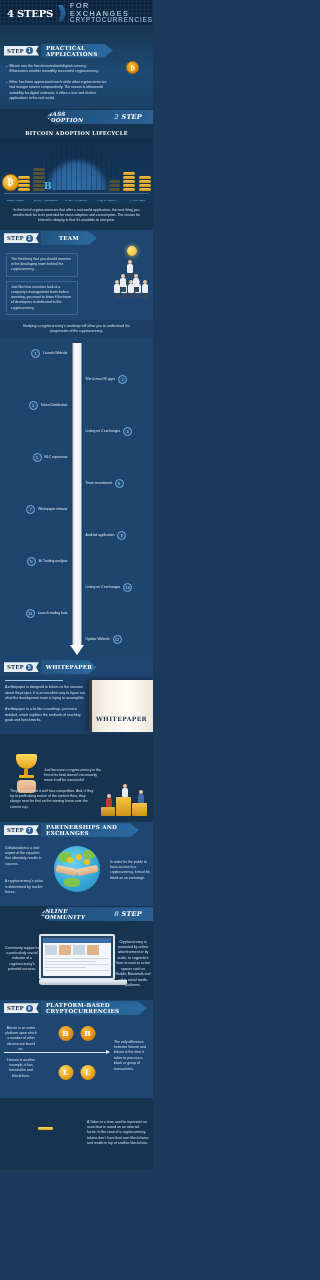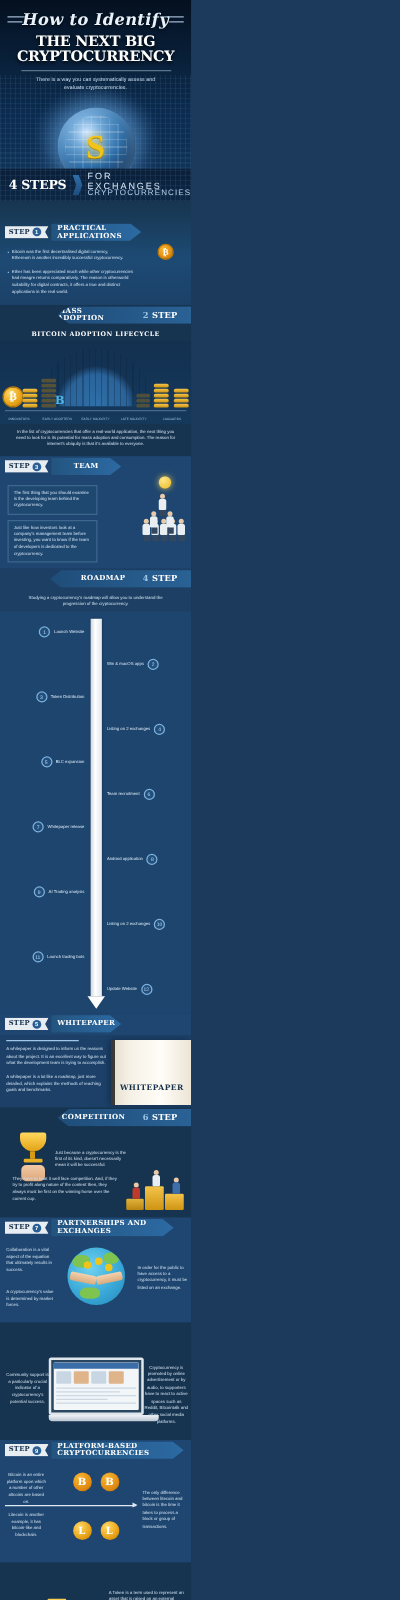--- a/index.html
+++ b/index.html
@@ -131,21 +131,21 @@
   }
   .bar span {
     font-family:"DejaVu Serif",serif; font-weight:700; font-size:5.6px;
     color:#ffffff; letter-spacing:.25px;
   }
   
   .bar-r {
     position:relative; height:14px; flex:1; margin-right:0;
     background:linear-gradient(90deg,#1f4d79,#2a6296);
     clip-path:polygon(9px 0, 100% 0, 100% 100%, 9px 100%, 0 50%);
-    display:flex; align-items:center; justify-content:flex-end; padding-right:6px; gap:14px;
+    display:flex; align-items:center; padding-right:6px; gap:14px;font-style:italic;
   }
   .bar-r .t { font-family:"DejaVu Serif",serif; font-weight:700; font-size:5.6px; color:#fff; letter-spacing:.3px;}
   .stepnum-r {
     font-family:"DejaVu Serif",serif; font-weight:700; font-size:6.6px; color:#ffffff;
     padding-right:5px; letter-spacing:.2px; white-space:nowrap;
   }
   .stepnum-r b { color:#9ec6e8; font-weight:700; }
 
   .card {
     background:#1f4871; border:.5px solid rgba(150,195,235,.25);
@@ -262,35 +262,20 @@
   .person { width:6px; }
   .p-head{ width:4px;height:4px;border-radius:50%;background:#e8c9a8;margin:0 auto;}
   .p-body{ width:6px;height:9px;background:#e9eef3;border-radius:2px 2px 1px 1px;}
   .p-legs{ width:5px;height:5px;background:#33485f;margin:0 auto;}
 </style>
 </head>
 <body>
 
 <div class="page">
 
-  <div class="hero">
-    <div class="hero-grid"></div>
-    <div class="script-rules">
-        <i></i>
-        <i></i>
-        <i></i>
-        <i></i>
-      </div>
-    <div class="script-title">How to Identify</div>
-    <div class="main-title">THE NEXT BIG CRYPTOCURRENCY</div>
-    <div class="title-divider"></div>
-    <div class="hero-sub">There is a way you can systematically assess and evaluate cryptocurrencies.</div>
-    <div class="globe"></div>
-    <div class="dollar">S</div>
-  </div>
 
   <div class="steps-banner">
     <div class="bgrid"></div>
     <div class="steps-num">4 STEPS</div>
     <div class="steps-arrow"></div>
     <div class="steps-right">
       <div class="l1">FOR EXCHANGES</div>
       <div class="l2">CRYPTOCURRENCIES</div>
     </div>
   </div>
@@ -457,30 +442,20 @@
         <span>The first thing that you should examine is the developing team behind the cryptocurrency.</span>
       </div>
       <div style="height:4px;"></div>
       <div class="card">
         <span>Just like how investors look at a company's management team before investing, you want to know if the team of developers is dedicated to the cryptocurrency.</span>
       </div>
     </div>
   </div>
 
   <div class="sec bg-dark">
-    <div class="step-head right">
-      <div style="width:40px;"></div>
-      <div class="bar-r">
-        <span class="t">ROADMAP</span>
-        <span class="stepnum-r">
-          <b>4</b>
-          <span>STEP</span>
-        </span>
-      </div>
-    </div>
     <div class="ptxt-c" style="padding:4px 18px 2px;">Studying a cryptocurrency's roadmap will allow you to understand the progression of the cryptocurrency.</div>
 
     <div class="roadmap">
       <div class="spine"></div>
 
       <div class="rm-row l">
         <div class="rm-left">
           <div class="rm-badge">1</div>
           <div class="rm-label">Launch Website</div>
         </div>
@@ -586,30 +561,20 @@
       <div style="position:absolute;left:5px;top:4px;width:82px;">
         <div style="height:1.5px;background:#9fc8e8;width:58px;margin-bottom:4px;"></div>
         <div class="ptxt">A whitepaper is designed to inform us the reasons about the project. It is an excellent way to figure out what the development team is trying to accomplish.</div>
         <div style="height:6px;"></div>
         <div class="ptxt">A whitepaper is a lot like a roadmap, just more detailed, which explains the methods of reaching goals and benchmarks.</div>
       </div>
     </div>
   </div>
 
   <div class="sec bg-deep" style="height:88px;">
-    <div class="step-head right">
-      <div style="width:46px;"></div>
-      <div class="bar-r">
-        <span class="t">COMPETITION</span>
-        <span class="stepnum-r">
-          <b>6</b>
-          <span>STEP</span>
-        </span>
-      </div>
-    </div>
 
     <div class="trophy-wrap" style="top:20px;">
       <div class="trophy-cup"></div>
       <div class="trophy-stem"></div>
       <div class="trophy-base"></div>
       <div class="trophy-hand"></div>
     </div>
 
     <div style="position:absolute;right:4px;bottom:6px;width:58px;height:34px;">
       <div style="position:absolute;right:2px;bottom:0;width:15px;height:13px;background:linear-gradient(180deg,#f3c44a,#cf9413);border-radius:1px;"></div>
@@ -666,20 +631,30 @@
       <div class="ptxt">Collaboration is a vital aspect of the equation that ultimately results in success.</div>
       <div style="height:12px;"></div>
       <div class="ptxt">A cryptocurrency's value is determined by market forces.</div>
     </div>
     <div style="position:absolute;right:3px;top:38px;width:40px;">
       <div class="ptxt">In order for the public to have access to a cryptocurrency, it must be listed on an exchange.</div>
     </div>
   </div>
 
   <div class="sec bg-deep" style="height:94px;">
+    <div class="step-head right">
+      <div style="width:40px;"></div>
+      <div class="bar-r">
+        <span class="t">ONLINE COMMUNITY</span>
+        <span class="stepnum-r">
+          <b>8</b>
+          <span>STEP</span>
+        </span>
+      </div>
+    </div>
 
     <div style="position:absolute;left:50%;transform:translateX(-50%);top:28px;">
       <div class="laptop">
         <div class="lt-screen">
           <div class="lt-inner">
             <div class="lt-bar"></div>
             <div style="display:flex;gap:2px;padding:2px;">
               <div style="width:12px;height:10px;background:#c8d6e4;border-radius:1px;"></div>
               <div style="width:12px;height:10px;background:#e0b48a;border-radius:1px;"></div>
               <div style="width:12px;height:10px;background:#c8d6e4;border-radius:1px;"></div>

